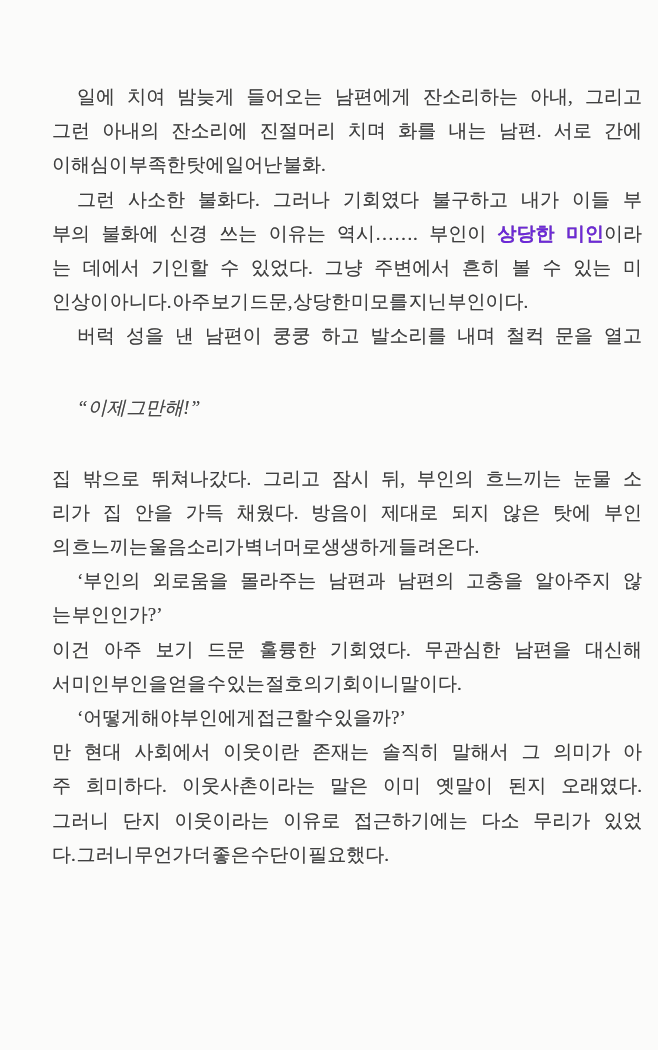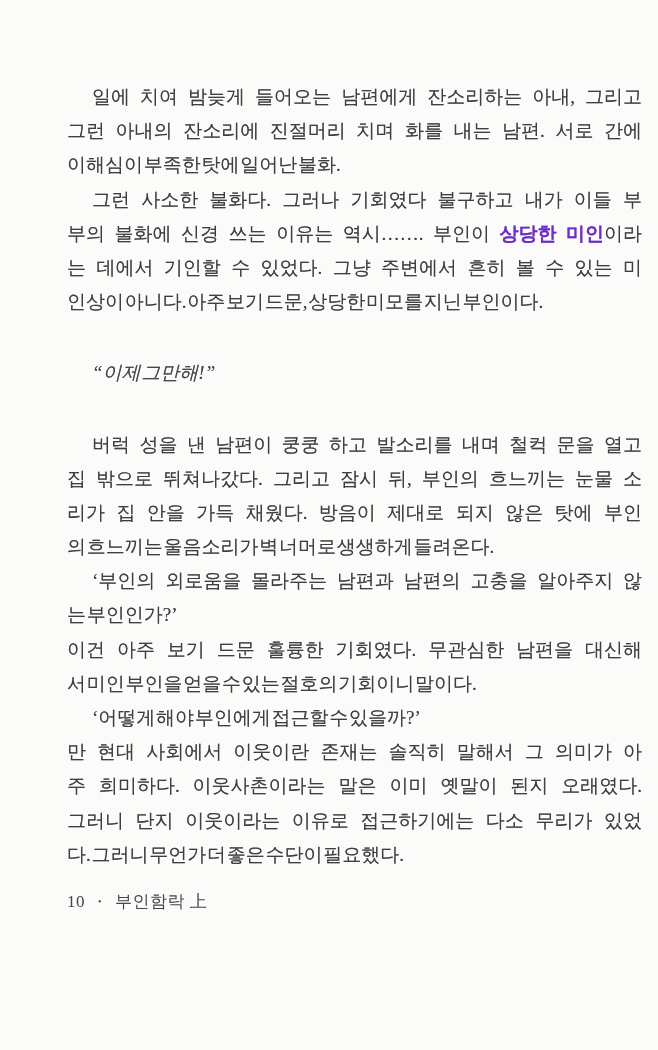--- a/index.html
+++ b/index.html
@@ -9,21 +9,21 @@
   body {
     width: 658px;
     height: 1050px;
     background: #fbfbfa;
     overflow: hidden;
   }
   .page {
     box-sizing: border-box;
     width: 658px;
     height: 1050px;
-    padding: 80px 16px 0 67px;
+    padding: 80px 16px 0 52px;
     font-family: "Liberation Serif", "DejaVu Serif", serif;
     color: #3f3f3f;
     position: relative;
   }
   .text-block {
     width: 100%;
   }
   .line {
     font-size: 19px;
     line-height: 34.2px;
@@ -73,32 +73,29 @@
 
 <div class="page">
   <div class="text-block" id="text-block">
       <div class="line indent fill"><span>일에 치여 밤늦게 들어오는 남편에게 잔소리하는 아내, 그리고</span></div>
       <div class="line fill"><span>그런 아내의 잔소리에 진절머리 치며 화를 내는 남편. 서로 간에</span></div>
       <div class="line"><span>이해심이 부족한 탓에 일어난 불화.</span></div>
       <div class="line indent fill"><span>그런 사소한 불화다. 그러나 기회였다 불구하고 내가 이들 부</span></div>
       <div class="line fill"><span>부의 불화에 신경 쓰는 이유는 역시……. 부인이 </span><span class="bold">상당한 미인</span><span>이라</span></div>
       <div class="line fill"><span>는 데에서 기인할 수 있었다. 그냥 주변에서 흔히 볼 수 있는 미</span></div>
       <div class="line"><span>인상이 아니다. 아주 보기 드문, 상당한 미모를 지닌 부인이다.</span></div>
+      <div class="line indent fill"><span>버럭 성을 낸 남편이 쿵쿵 하고 발소리를 내며 철컥 문을 열고</span></div>
       <div class="line indent quote"><span>“이제 그만해!”</span></div>
-      <div class="line indent fill"><span>버럭 성을 낸 남편이 쿵쿵 하고 발소리를 내며 철컥 문을 열고</span></div>
       <div class="line fill"><span>집 밖으로 뛰쳐나갔다. 그리고 잠시 뒤, 부인의 흐느끼는 눈물 소</span></div>
       <div class="line fill"><span>리가 집 안을 가득 채웠다. 방음이 제대로 되지 않은 탓에 부인</span></div>
       <div class="line"><span>의 흐느끼는 울음소리가 벽 너머로 생생하게 들려온다.</span></div>
       <div class="line indent fill"><span>‘부인의 외로움을 몰라주는 남편과 남편의 고충을 알아주지 않</span></div>
       <div class="line"><span>는 부인인가?’</span></div>
       <div class="line fill"><span>이건 아주 보기 드문 훌륭한 기회였다. 무관심한 남편을 대신해</span></div>
       <div class="line"><span>서 미인 부인을 얻을 수 있는 절호의 기회이니 말이다.</span></div>
       <div class="line indent"><span>‘어떻게 해야 부인에게 접근할 수 있을까?’</span></div>
       <div class="line fill"><span>만 현대 사회에서 이웃이란 존재는 솔직히 말해서 그 의미가 아</span></div>
       <div class="line fill"><span>주 희미하다. 이웃사촌이라는 말은 이미 옛말이 된지 오래였다.</span></div>
       <div class="line fill"><span>그러니 단지 이웃이라는 이유로 접근하기에는 다소 무리가 있었</span></div>
       <div class="line"><span>다. 그러니 무언가 더 좋은 수단이 필요했다.</span></div>
     </div>
 
-  <div class="footer">
-    <span class="page-num">10</span><span class="bullet">•</span><span class="book-title">부인함락 上</span>
-  </div>
 </div>
 
 </body></html>

